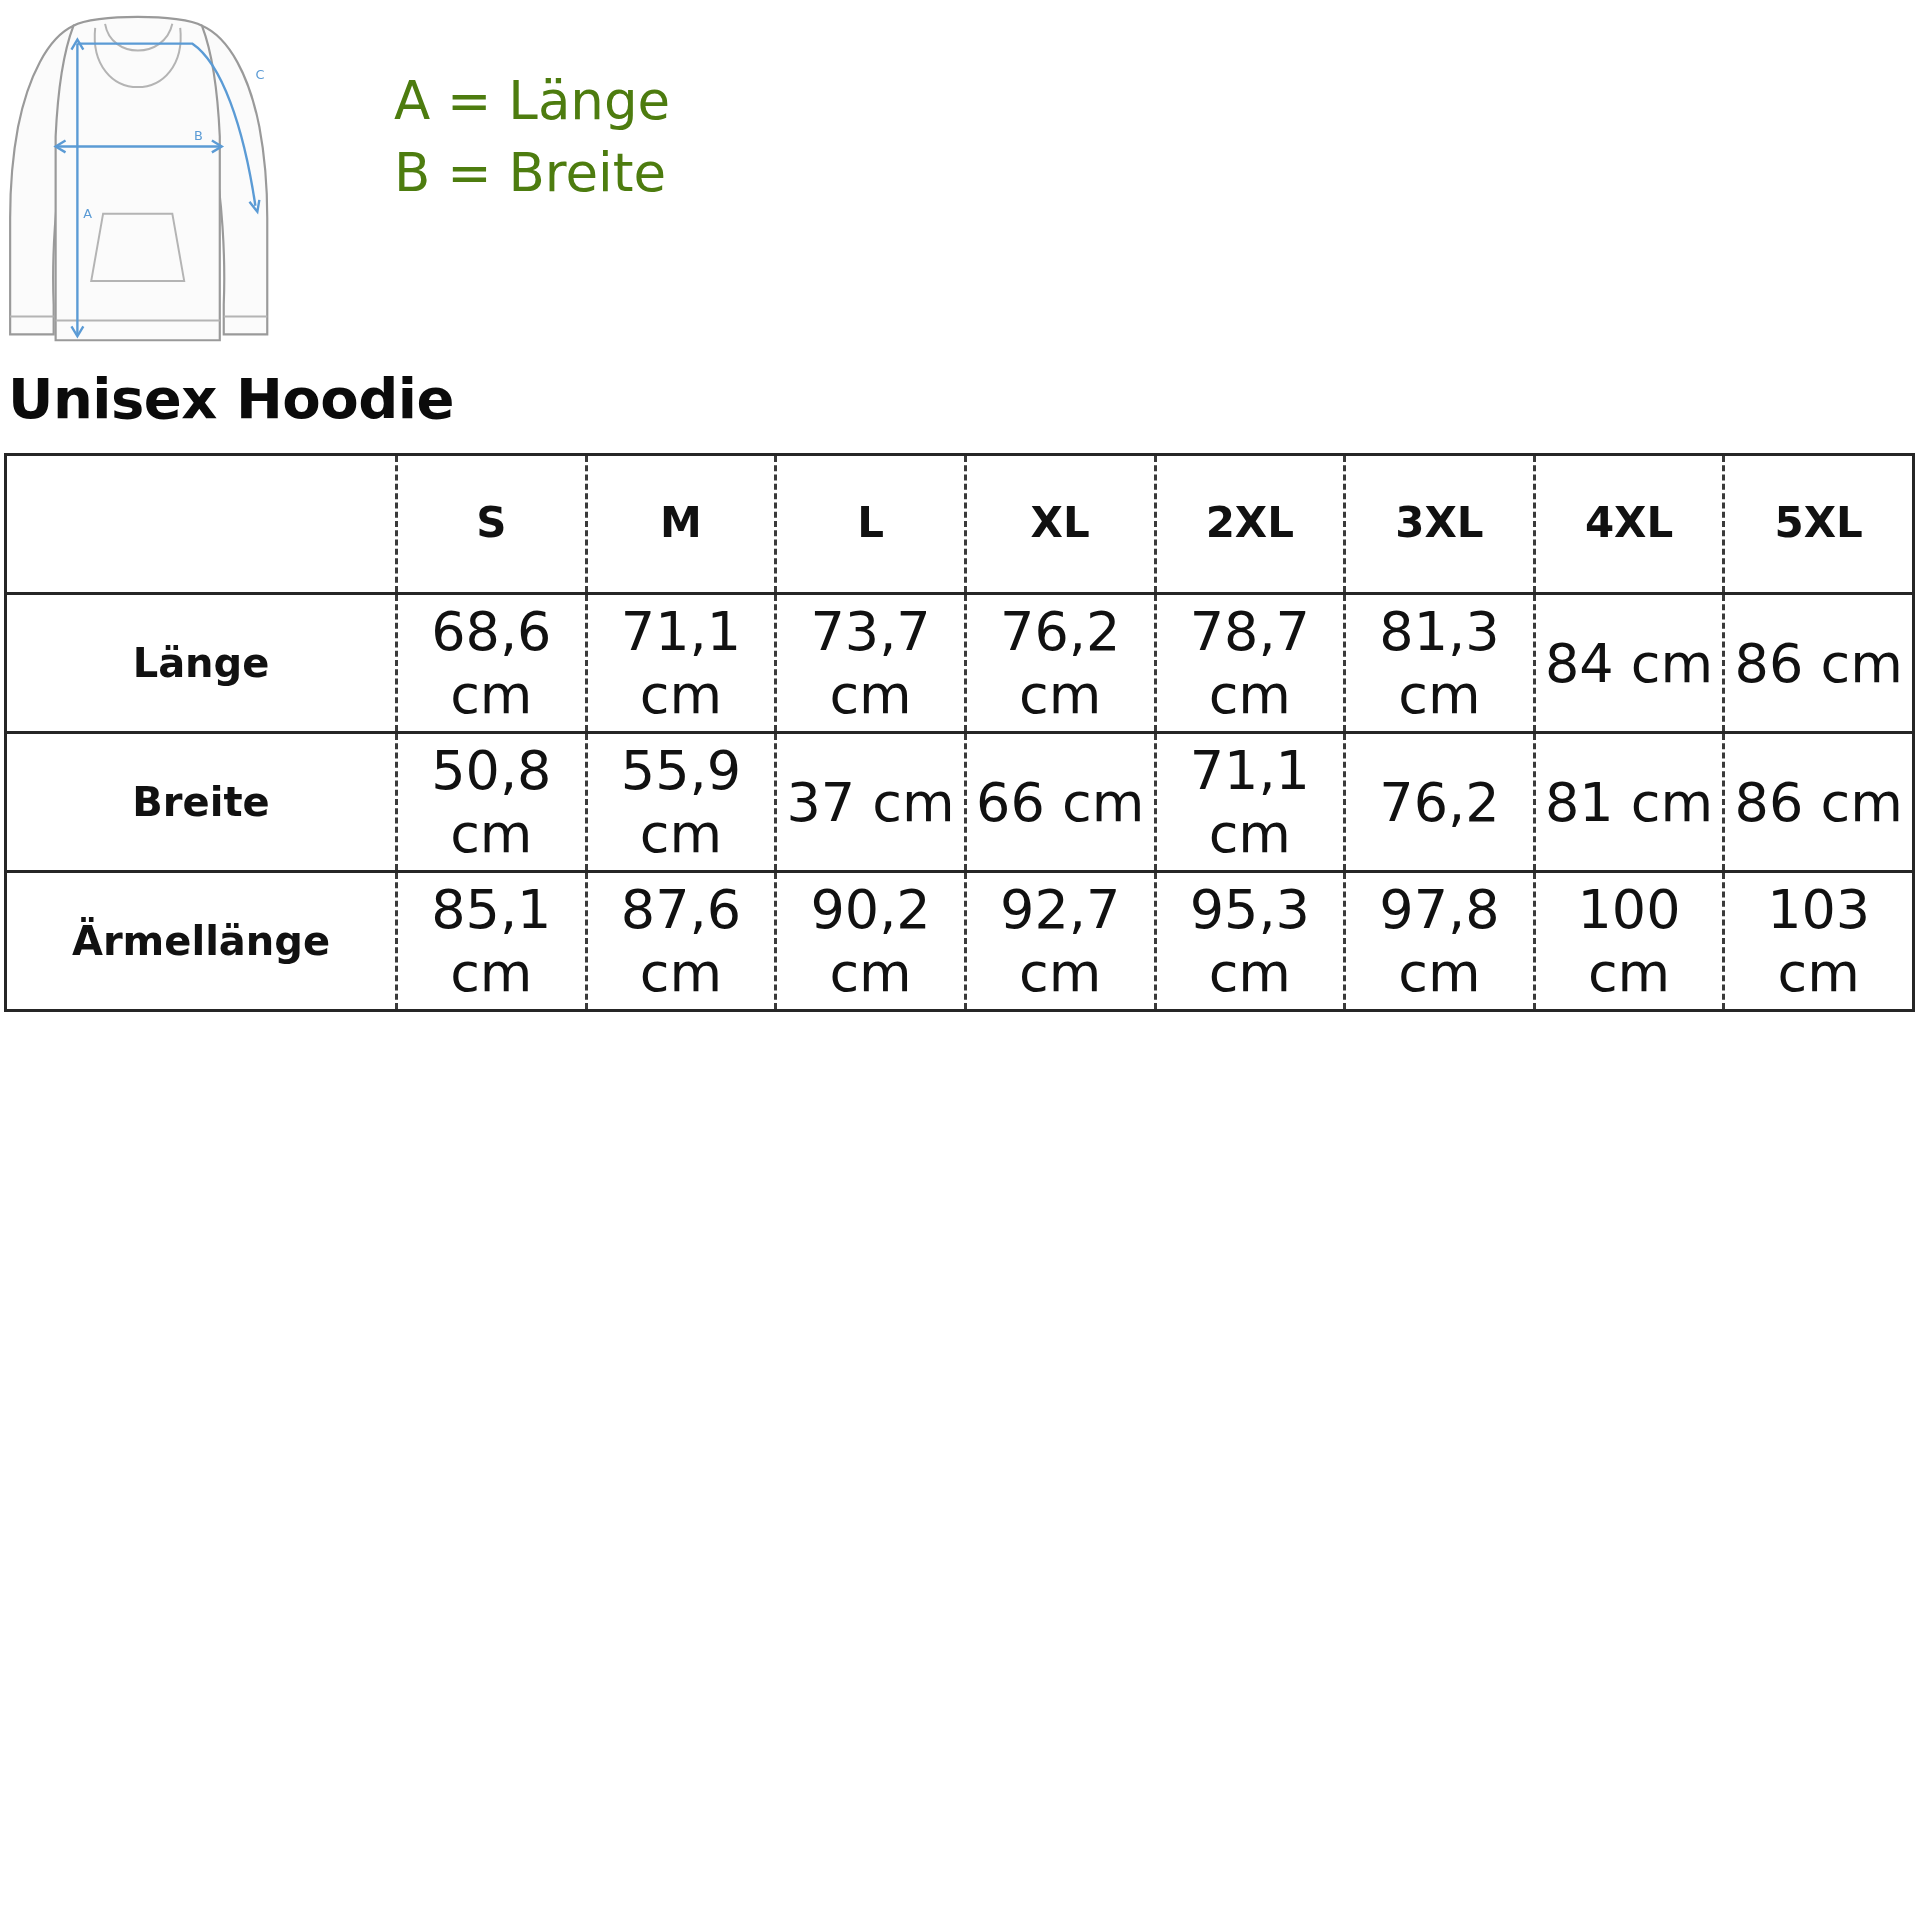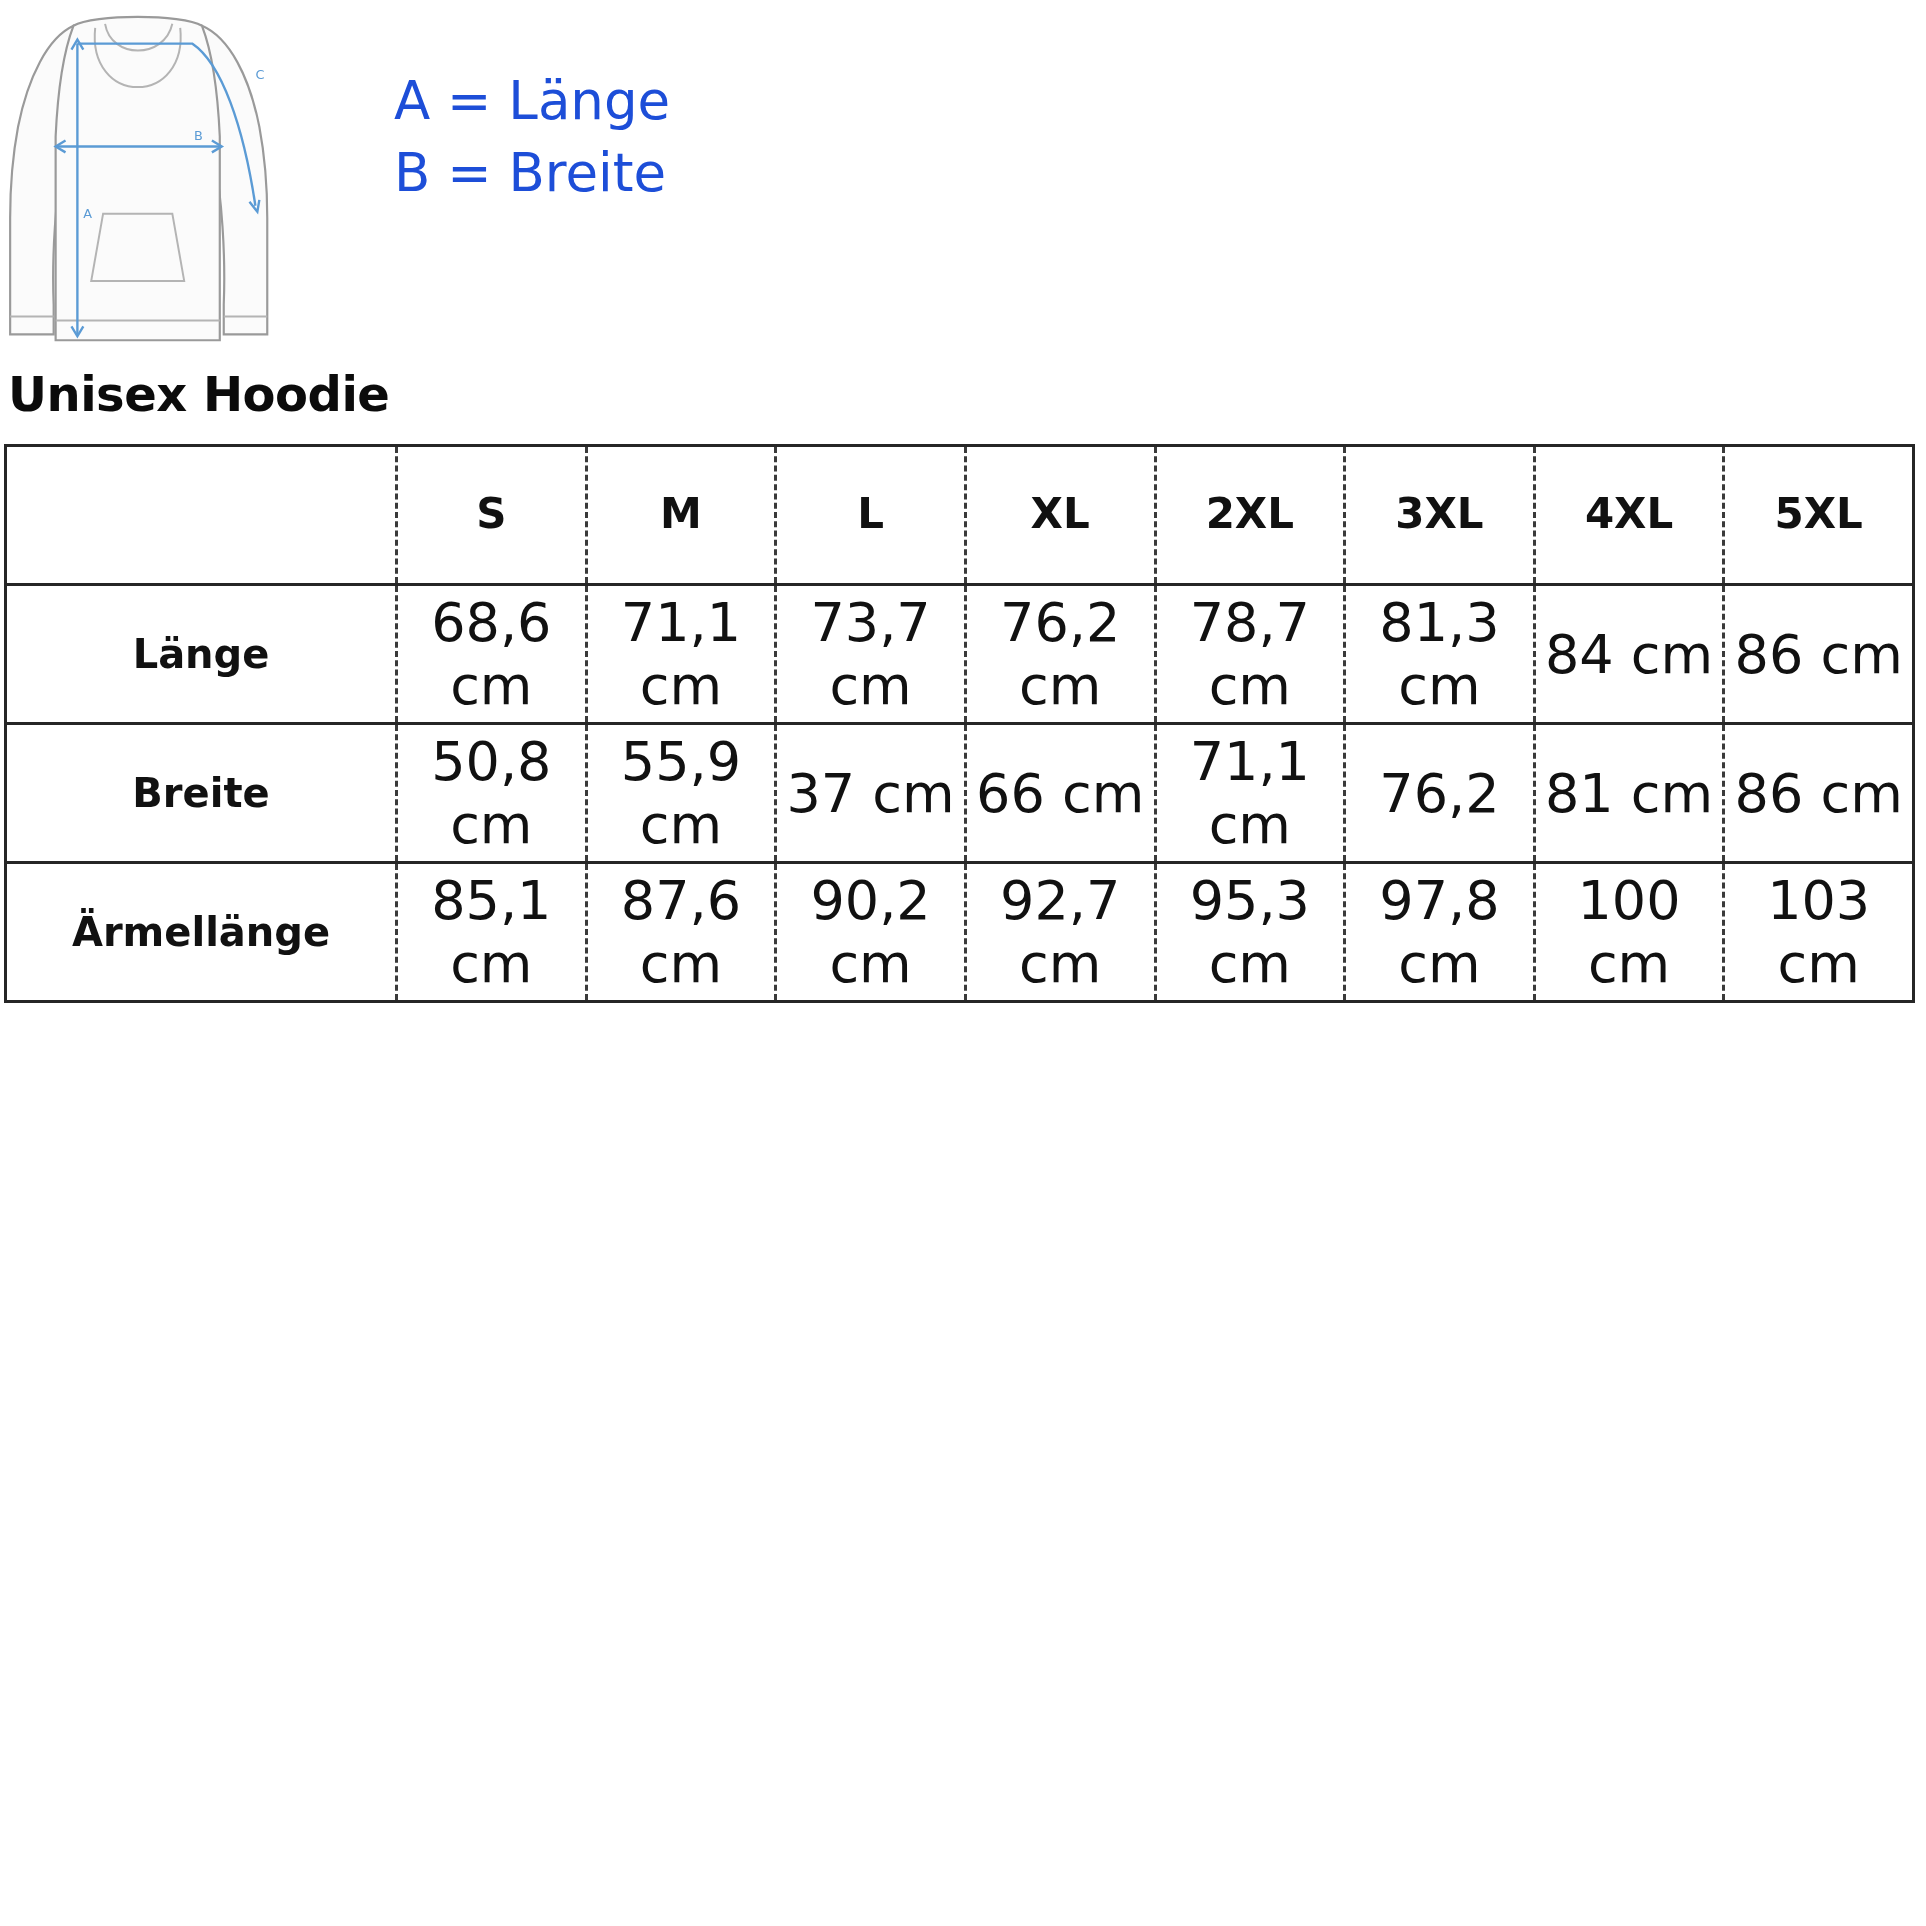--- a/index.html
+++ b/index.html
@@ -37,30 +37,30 @@
     height: 356px;
     flex: 0 0 297px;
     position: relative;
   }
 
   .legend-list {
     margin-left: 89px;
     margin-top: 57px;
     font-size: 53px;
     line-height: 1.35;
-    color: #1d4ed8;
+    color: #4d7c0f;
     font-weight: 400;
   }
   .legend-list div {
     white-space: nowrap;
   }
 
   
   .chart-title {
-    font-size: 48px;
+    font-size: 56px;
     font-weight: 700;
     letter-spacing: -0.5px;
     margin: 0 0 22px 8px;
     color: #0b0b0b;
   }
 
   
   table.size-table {
     border-collapse: collapse;
     width: 1911px;

